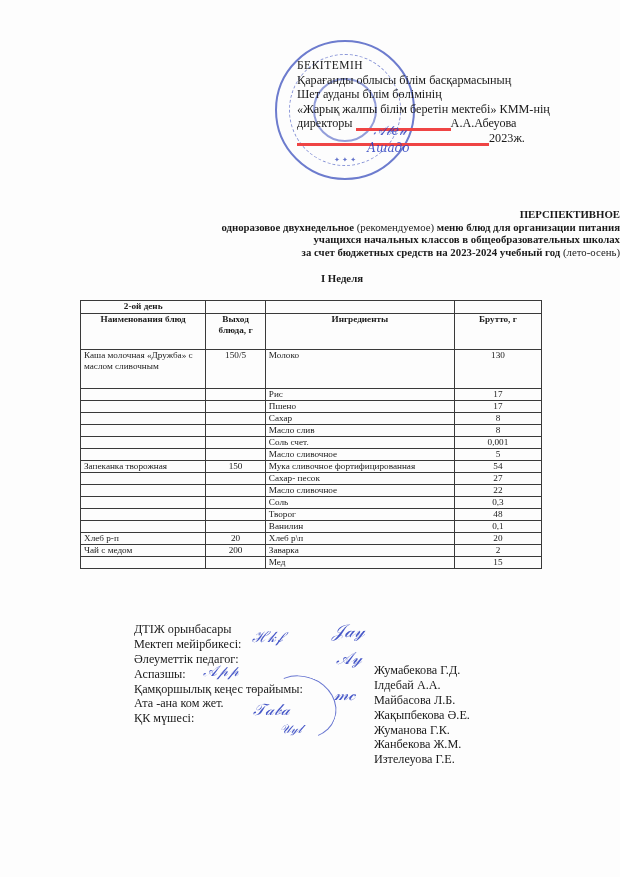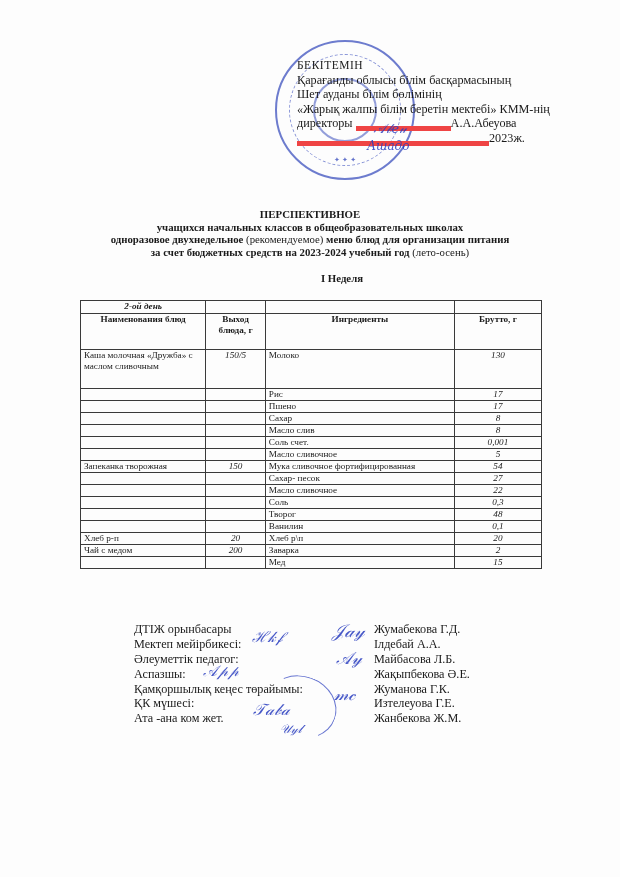--- a/index.html
+++ b/index.html
@@ -4,53 +4,53 @@
 <style>
   html, body { margin: 0; padding: 0; background: #ffffff; }
   body { width: 620px; height: 877px; position: relative; overflow: hidden;
          font-family: "Liberation Serif", "DejaVu Serif", serif; color: #1a1a1a; }
   .page { position: absolute; left: 0; top: 0; width: 620px; height: 877px; background: #fdfdfd; }
 
   
   .approve { position: absolute; left: 297px; top: 58px; width: 270px; font-size: 12.2px; line-height: 14.6px; }
   .approve .hdr { font-size: 11.5px; letter-spacing: 0.5px; }
   .approve .line { white-space: nowrap; }
-  .approve .sigline { display: inline-block; border-bottom: 5px solid #ef4444; vertical-align: bottom; }
+  .approve .sigline { display: inline-block; border-bottom: 3px solid #ef4444; vertical-align: bottom; }
   .stamp { position: absolute; left: 275px; top: 40px; width: 140px; height: 140px; border-radius: 50%;
            border: 2px solid rgba(60,80,190,0.75); box-sizing: border-box; }
   .stamp::before { content: ""; position: absolute; left: 12px; top: 12px; right: 12px; bottom: 12px;
            border-radius: 50%; border: 1.5px dashed rgba(60,80,190,0.6); }
   .stamp::after { content: ""; position: absolute; left: 36px; top: 36px; right: 36px; bottom: 36px;
            border-radius: 50%; border: 2px solid rgba(60,80,190,0.55); }
   .stamp-text { position: absolute; left: 0; right: 0; bottom: 14px; text-align: center;
            font-size: 7px; color: rgba(60,80,190,0.8); font-family: "DejaVu Sans", sans-serif; }
 
   
-  .titles { position: absolute; left: 0; top: 208px; width: 620px; text-align: center; font-size: 10.8px; line-height: 12.6px; }
+  .titles { position: absolute; left: 0; top: 208px; width: 620px; text-align: right; font-size: 10.8px; line-height: 12.6px; }
   .titles b { font-weight: bold; }
   .titles .normal { font-weight: normal; }
   .week { position: absolute; left: 0; top: 272px; width: 604px; text-align: center; font-size: 10.8px; font-weight: bold; padding-left: 40px; }
 
   
   table.menu { position: absolute; left: 80px; top: 300px; width: 462px; border-collapse: collapse;
                font-size: 9.2px; line-height: 11px; table-layout: fixed; }
   table.menu td, table.menu th { border: 1px solid #3a3a3a; padding: 0 3px; vertical-align: top; }
   table.menu th { font-weight: bold; text-align: center; }
   .c1 { width: 118px; } .c2 { width: 56px; } .c3 { width: 178px; } .c4 { width: 82px; }
   .hdr1 td { height: 12px; }
   .hdr2 th { height: 35px; }
   .row-main td { height: 38px; margin-top: 24px; }
   .row td { height: 10px; }
-  .center { text-align: center; font-style: italic; }
+  .center { text-align: center; }
 
   
   .sigs { position: absolute; left: 134px; top: 622px; width: 380px; font-size: 12.2px; line-height: 14.9px; }
   .sig-row { position: relative; height: 14.9px; white-space: nowrap; }
   .sig-role { position: absolute; left: 0; }
-  .sig-name { position: absolute; left: 240px; }
+  .sig-name { position: absolute; left: 240px; margin-top: 41px; }
   .scribble { position: absolute; color: rgba(40,60,190,0.85); font-family: "DejaVu Serif", serif; font-style: italic; }
   .circle-stamp { position: absolute; left: 265px; top: 676px; width: 70px; height: 60px; border-radius: 50%;
                   border: 1.5px solid rgba(40,60,190,0.7); border-left-color: transparent; border-bottom-color: transparent; transform: rotate(20deg); }
 </style>
 </head>
 <body>
 
 <div class="page">
 
   <div class="stamp">
@@ -70,22 +70,22 @@
     </div>
     <div class="line">
       <span class="sigline" style="width:192px;position:relative;">
         <span class="scribble" style="left:70px;top:-2px;font-size:12px;">Ашадо</span>
       </span><span>2023ж.</span>
     </div>
   </div>
 
   <div class="titles">
     <div><b>ПЕРСПЕКТИВНОЕ</b></div>
+    <div><b>одноразовое двухнедельное </b><span class="normal">(рекомендуемое)</span><b> меню блюд для организации питания</b></div>
     <div><b>учащихся начальных классов в общеобразовательных школах</b></div>
-    <div><b>одноразовое двухнедельное </b><span class="normal">(рекомендуемое)</span><b> меню блюд для организации питания</b></div>
     <div><b>за счет бюджетных средств на 2023-2024 учебный год </b><span class="normal">(лето-осень)</span></div>
   </div>
   <div class="week">I Неделя</div>
 
   <table class="menu">
     <colgroup>
         <col class="c1">
         <col class="c2">
         <col class="c3">
         <col class="c4">
@@ -217,26 +217,26 @@
       </div>
     <div class="sig-row">
         <span class="sig-role">Аспазшы:</span>
         <span class="sig-name">Жақыпбекова Ә.Е.</span>
       </div>
     <div class="sig-row">
         <span class="sig-role">Қамқоршылық кеңес төрайымы:</span>
         <span class="sig-name">Жуманова Г.К.</span>
       </div>
     <div class="sig-row">
+        <span class="sig-role">Ата -ана ком  жет.</span>
+        <span class="sig-name">Жанбекова Ж.М.</span>
+      </div>
+    <div class="sig-row">
         <span class="sig-role">ҚК мүшесі:</span>
         <span class="sig-name">Изтелеуова Г.Е.</span>
-      </div>
-    <div class="sig-row">
-        <span class="sig-role">Ата -ана ком  жет.</span>
-        <span class="sig-name">Жанбекова Ж.М.</span>
       </div>
   </div>
 
   <span class="scribble" style="left:252px;top:626px;font-size:15px;">ℋ𝓀𝒻</span>
   <span class="scribble" style="left:332px;top:620px;font-size:18px;">𝒥𝒶𝓎</span>
   <span class="scribble" style="left:336px;top:648px;font-size:17px;">𝒜𝓎</span>
   <span class="scribble" style="left:203px;top:662px;font-size:15px;">𝒜𝓅𝓅</span>
   <span class="scribble" style="left:334px;top:684px;font-size:17px;font-style:italic;">𝓂𝒸</span>
   <span class="scribble" style="left:253px;top:700px;font-size:16px;">𝒯𝒶𝒷𝒶</span>
   <span class="scribble" style="left:280px;top:722px;font-size:12px;">𝒰𝓎𝓁</span>

